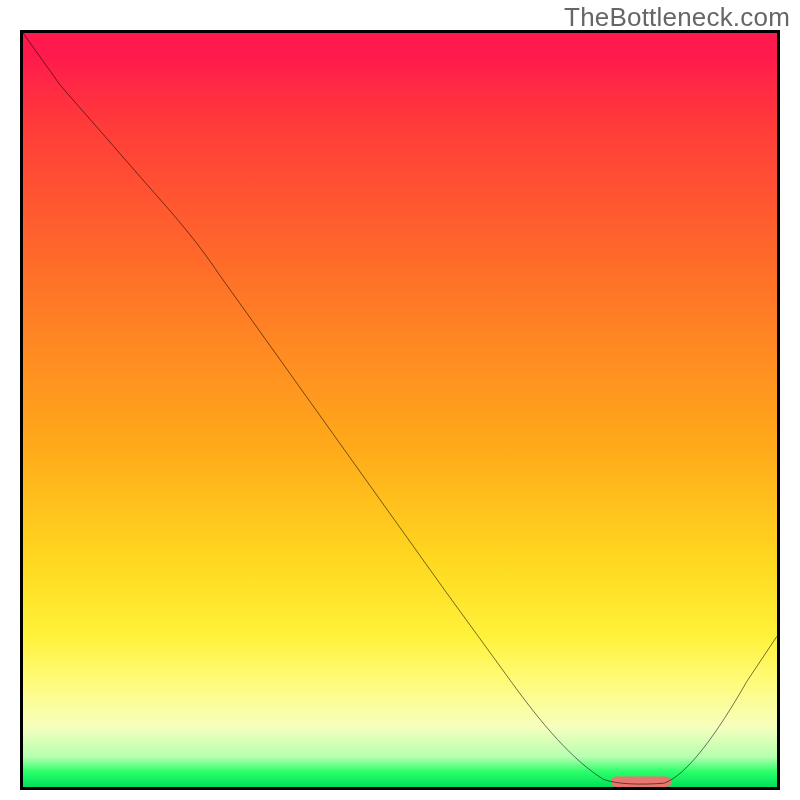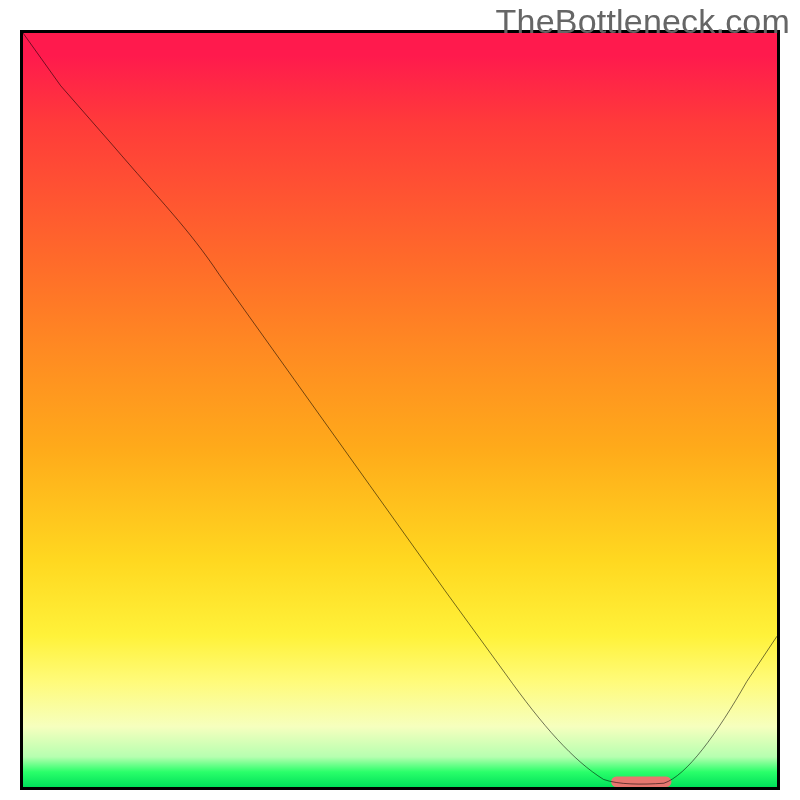--- a/index.html
+++ b/index.html
@@ -14,21 +14,21 @@
   .wrap {
     position: relative;
     width: 800px;
     height: 800px;
   }
   .watermark {
     position: absolute;
     top: 2px;
     right: 10px;
     color: #666666;
-    font-size: 34px;
+    font-size: 26px;
     font-weight: 500;
     letter-spacing: 0.2px;
     z-index: 30;
   }
   .frame {
     position: absolute;
     left: 20px;
     top: 30px;
     width: 760px;
     height: 760px;

